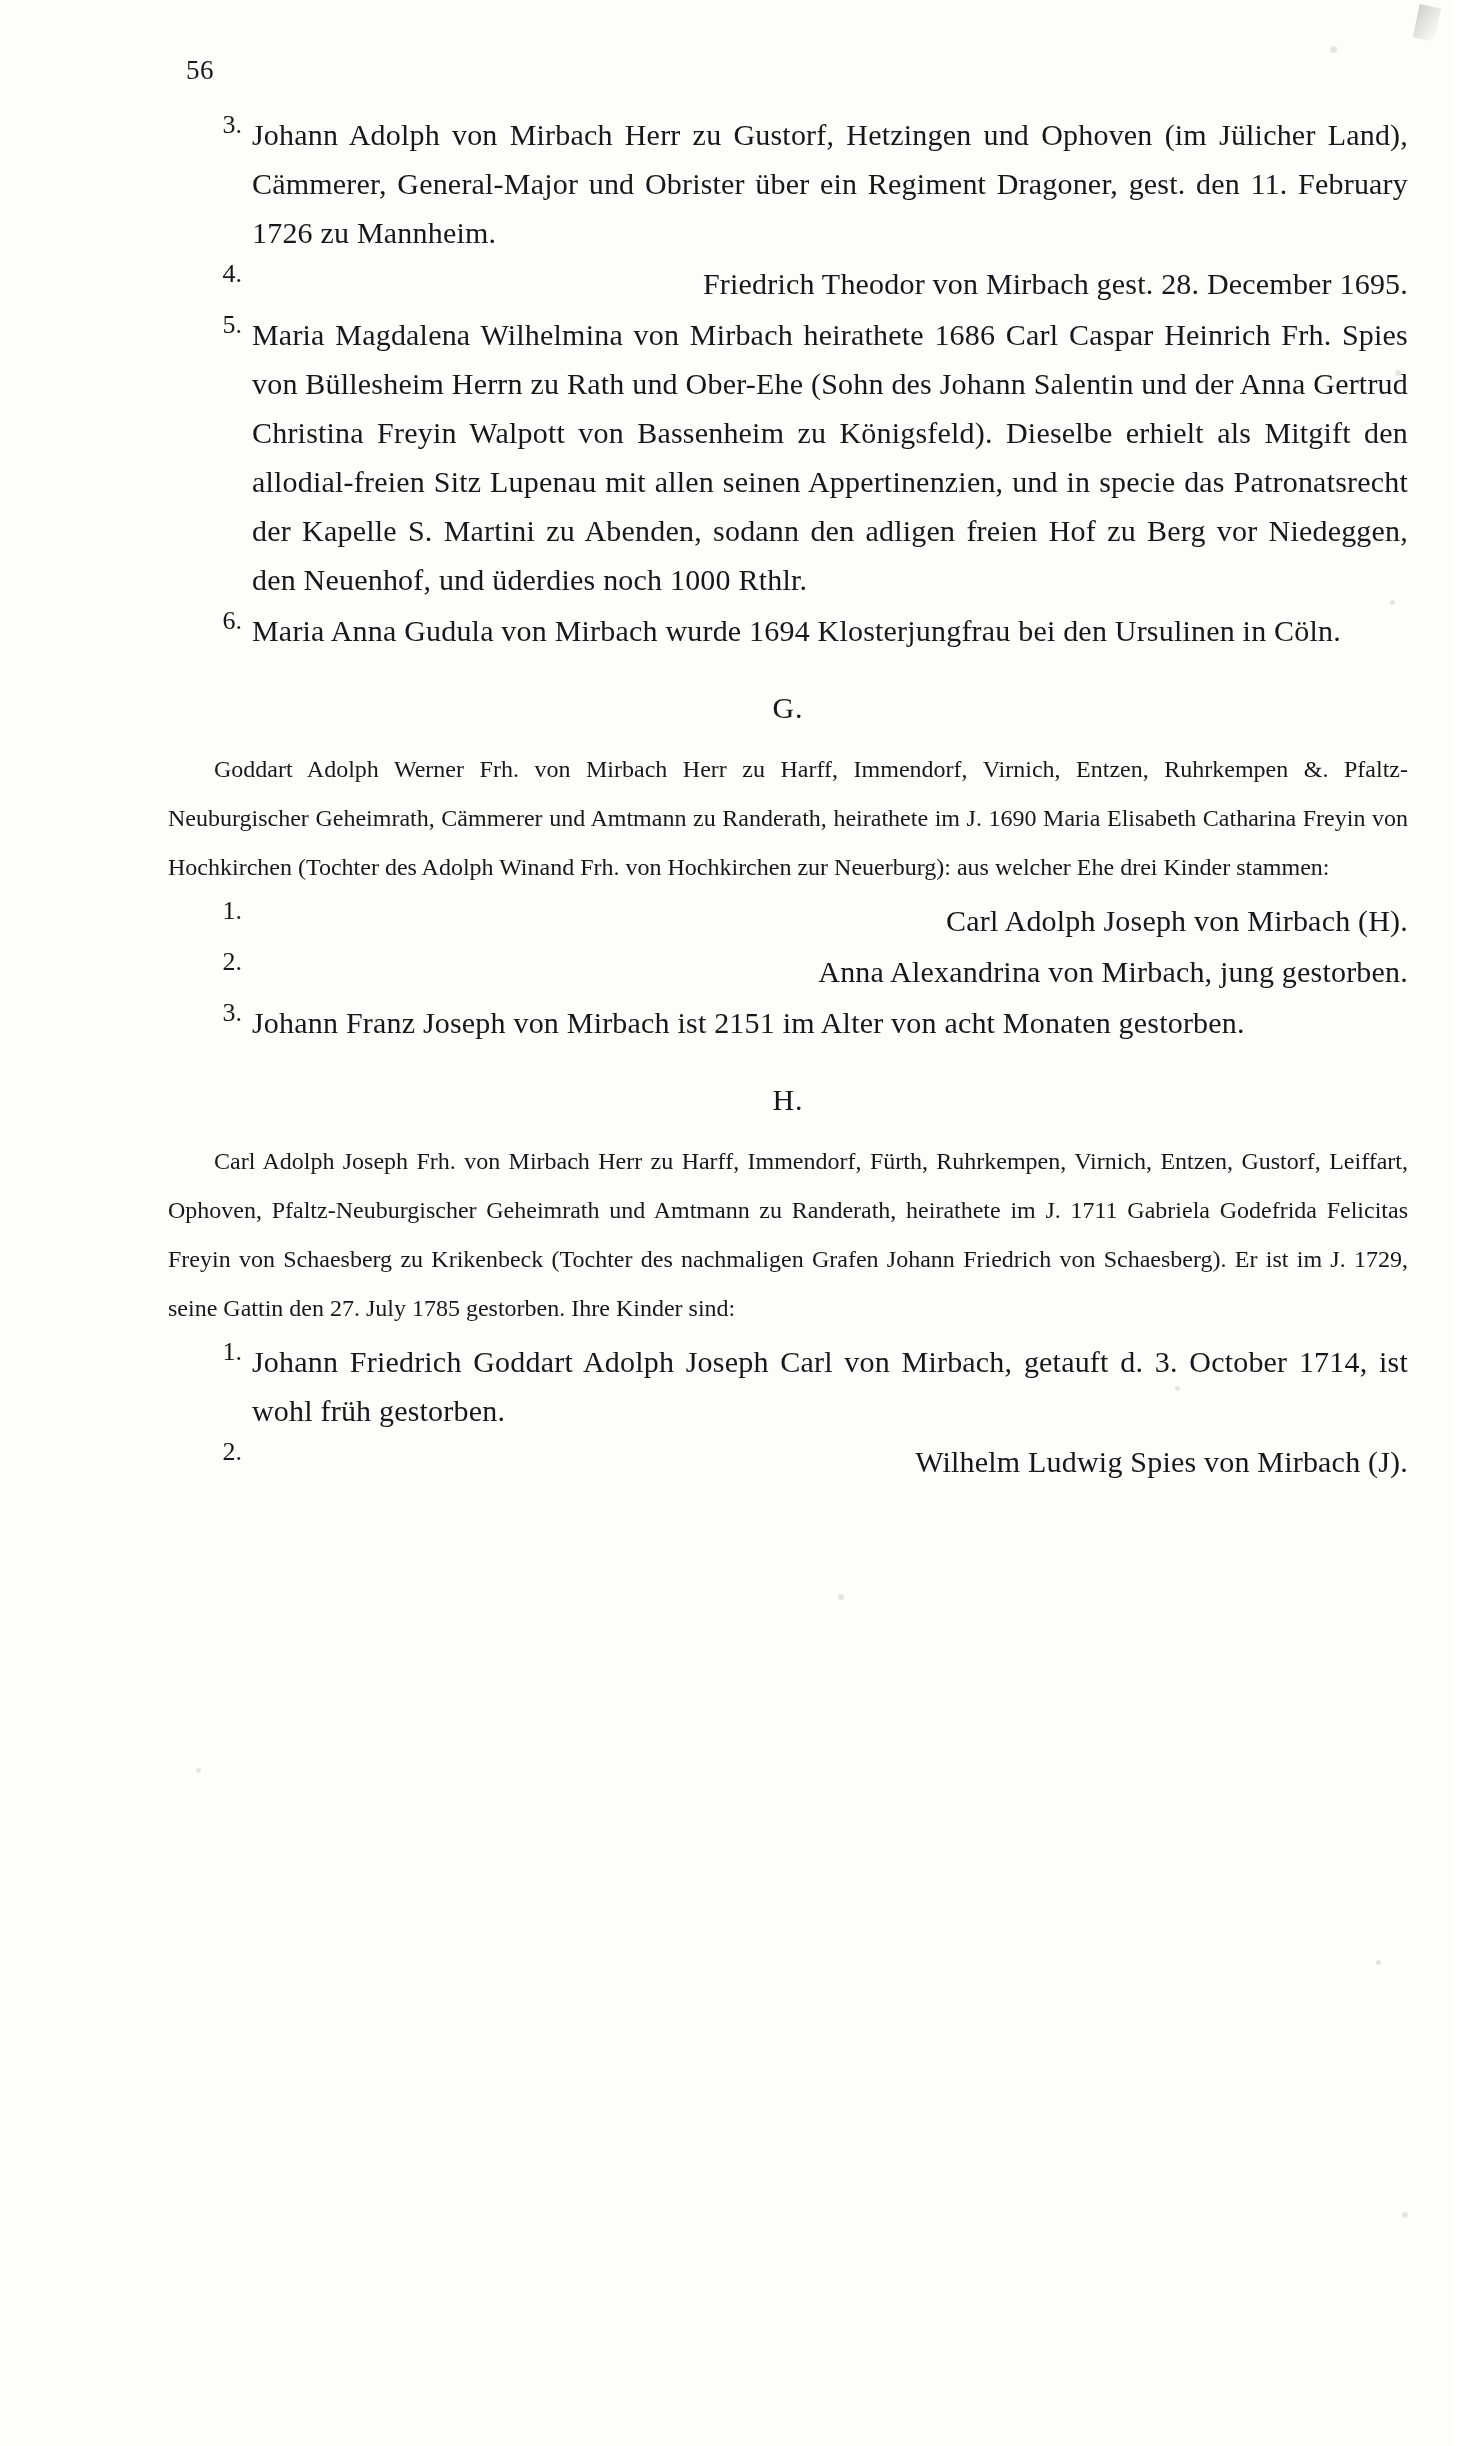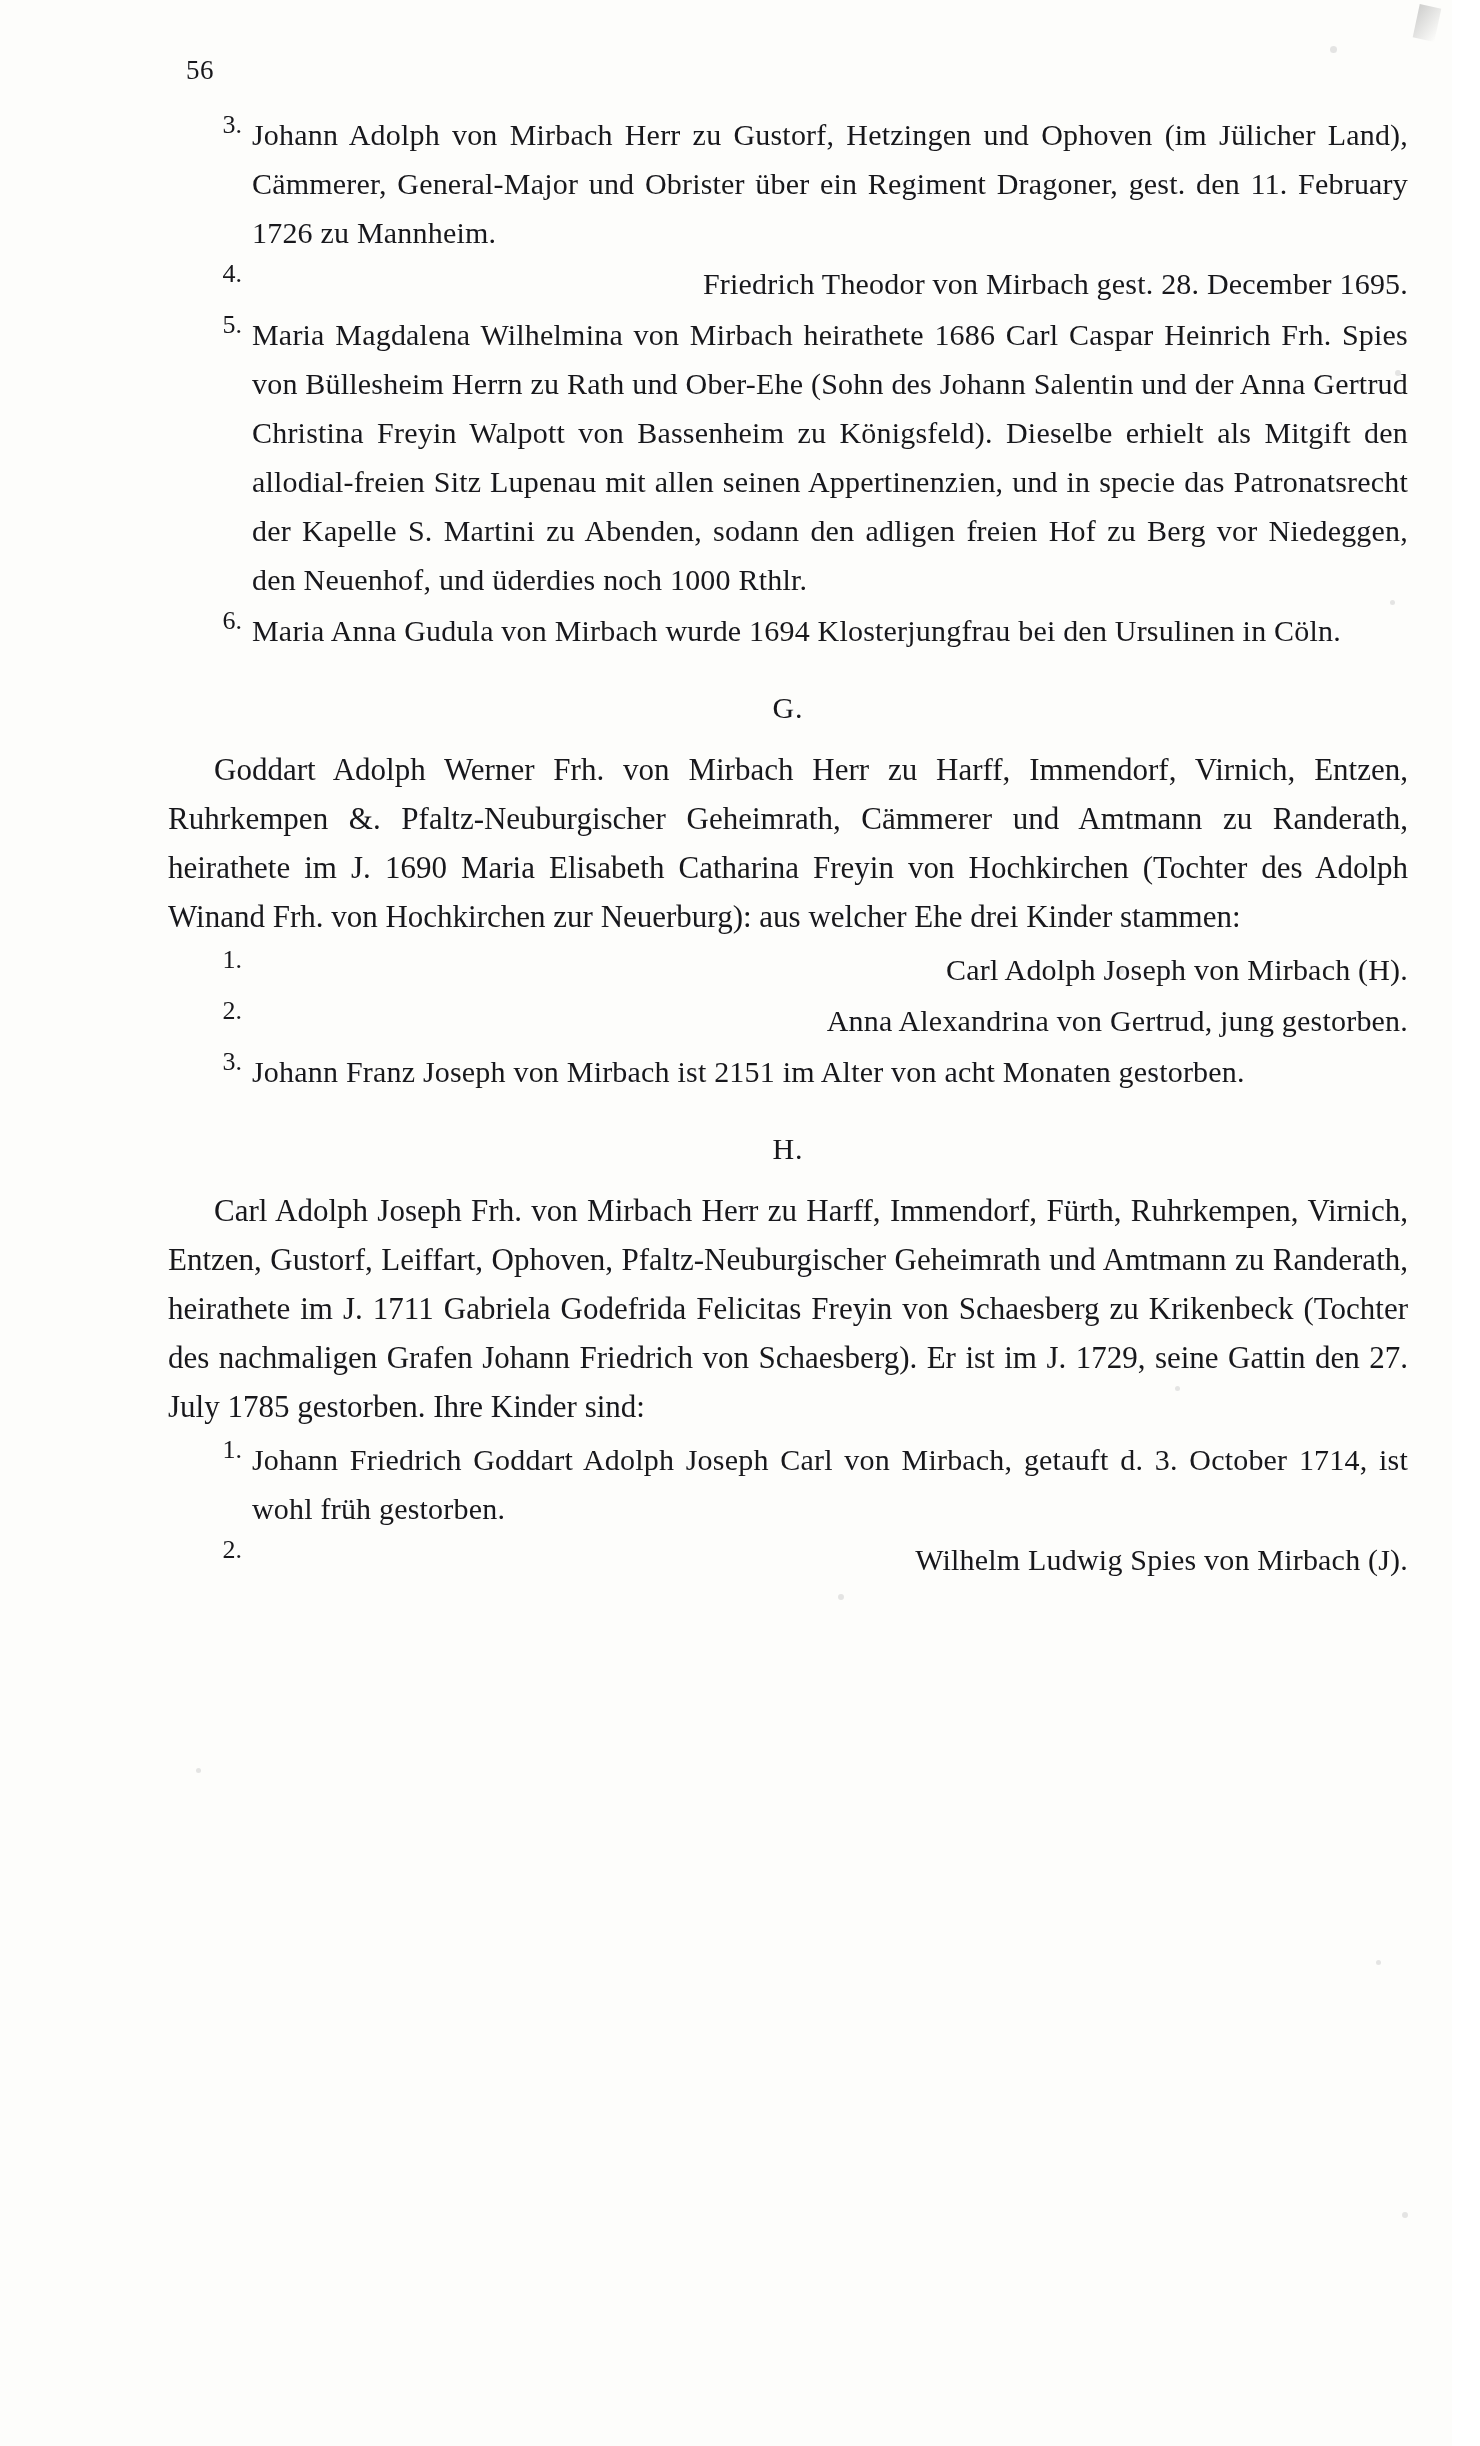--- a/index.html
+++ b/index.html
@@ -68,21 +68,21 @@
     text-align: right;
   }
   .section-letter {
     text-align: center;
     font-size: 30px;
     margin-top: 36px;
     margin-bottom: 20px;
     letter-spacing: 1px;
   }
   .body-para {
-    font-size: 31px;
+    font-size: 24px;
     line-height: 49px;
     text-align: justify;
     text-justify: inter-word;
     text-indent: 46px;
     margin: 0;
   }
   .mini-gap { height: 4px; }
   
   .speck {
     position: absolute;
@@ -145,21 +145,21 @@
 
     <div class="mini-gap"></div>
 
     <ol class="num-list">
       <li class="short">
         <span class="marker">1.</span>
         <div class="para">Carl Adolph Joseph von Mirbach (H).</div>
       </li>
       <li class="short">
         <span class="marker">2.</span>
-        <div class="para">Anna Alexandrina von Gertrud, jung gestorben.</div>
+        <div class="para">Anna Alexandrina von Mirbach, jung gestorben.</div>
       </li>
       <li>
         <span class="marker">3.</span>
         <div class="para">Johann Franz Joseph von Mirbach ist 2151 im Alter von acht Monaten gestorben.</div>
       </li>
     </ol>
 
     <div class="section-letter">H.</div>
 
     <p class="body-para">Carl Adolph Joseph Frh. von Mirbach Herr zu Harff, Immendorf, Fürth, Ruhrkempen, Virnich, Entzen, Gustorf, Leiffart, Ophoven, Pfaltz-Neuburgischer Geheimrath und Amtmann zu Randerath, heirathete im J. 1711 Gabriela Godefrida Felicitas Freyin von Schaesberg zu Krikenbeck (Tochter des nachmaligen Grafen Johann Friedrich von Schaesberg). Er ist im J. 1729, seine Gattin den 27. July 1785 gestorben. Ihre Kinder sind:</p>

